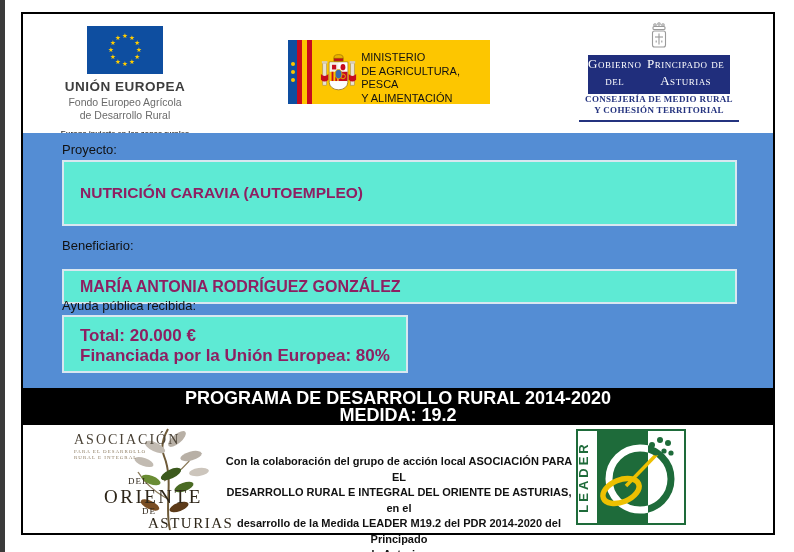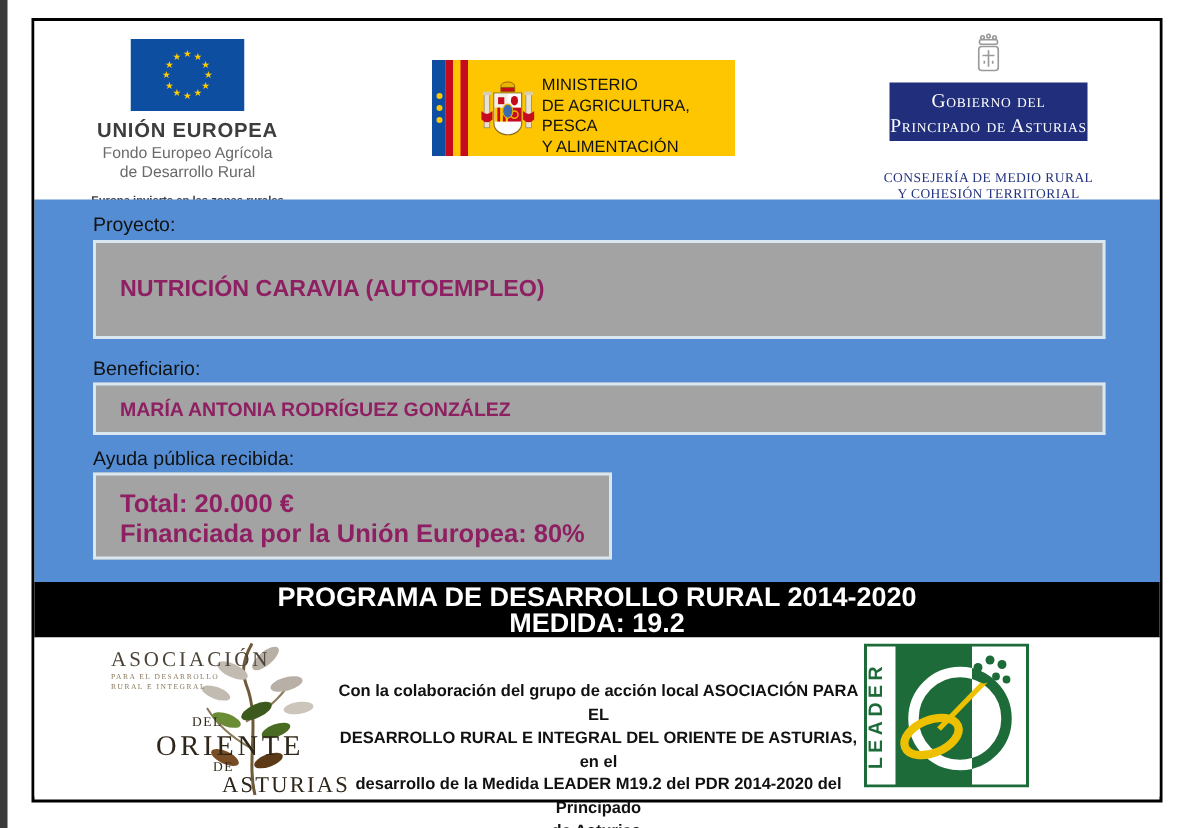--- a/index.html
+++ b/index.html
@@ -22,39 +22,39 @@
   .min-stripe{height:100%;}
   .min-stripe.blue{width:10px;background:#0e4ea0;position:relative;}
   .min-stripe.red{width:5px;background:#c60b1e;}
   .min-stripe.yellow{width:6px;background:#fdc600;}
   .min-star{position:absolute;left:3px;width:4px;height:4px;border-radius:50%;background:#fdc600;}
   .min-coa{margin:6px 4px 0 8px;}
   .min-text{font-size:11px;line-height:13.5px;color:#111;margin-top:12px;}
 
   .asturias-block{position:absolute;left:550px;top:8px;width:172px;text-align:center;}
   .ast-emblem{display:block;margin:0 auto;}
-  .ast-bar{margin:3px auto 0;width:132px;height:39px;background:#202e7c;color:#fff;
+  .ast-bar{margin:3px auto 0;width:142px;height:39px;background:#202e7c;color:#fff;
            font-family:"Liberation Serif",serif;font-variant:small-caps;
            font-size:13px;line-height:17px;letter-spacing:.5px;
-           display:flex;flex-direction:column;justify-content:center;}
-  .ast-dept{margin-top:19px;font-family:"Liberation Serif",serif;font-weight:normal;
+           display:flex;flex-direction:row;justify-content:center;}
+  .ast-dept{margin-top:0;font-family:"Liberation Serif",serif;font-weight:bold;
             font-size:9px;line-height:11px;color:#24337f;letter-spacing:.3px;}
   .ast-rule{margin:4px auto 0;width:160px;height:2px;background:#24337f;}
 
   
   .band-blue{position:relative;width:100%;height:255px;background:#548dd4;}
   .blue-label{position:absolute;left:39px;font-size:13px;color:#111;}
   .lbl-project{top:9px;}
   .lbl-beneficiary{top:105px;}
   .lbl-aid{top:165px;}
-  .blue-box{position:absolute;left:39px;background:#a3a3a3;border:2px solid #d9e7f0;
+  .blue-box{position:absolute;left:39px;background:#5eead4;border:2px solid #d9e7f0;
             box-sizing:border-box;color:#8e1f62;font-weight:bold;}
   .box-project{top:27px;width:675px;height:66px;font-size:15.5px;
                display:flex;align-items:center;padding-left:16px;}
-  .box-beneficiary{top:122px;width:675px;height:35px;font-size:13px;
+  .box-beneficiary{top:136px;width:675px;height:35px;font-size:16px;
                display:flex;align-items:center;padding-left:16px;}
   .box-aid{top:182px;width:346px;height:58px;font-size:17px;padding-left:16px;}
   .aid-line1{margin-top:9px;}
   .aid-line2{}
 
   
   .band-black{position:relative;width:100%;height:37px;background:#000;color:#fff;
               text-align:center;font-weight:bold;font-size:18px;line-height:17px;
               padding-top:2px;box-sizing:border-box;}
 

